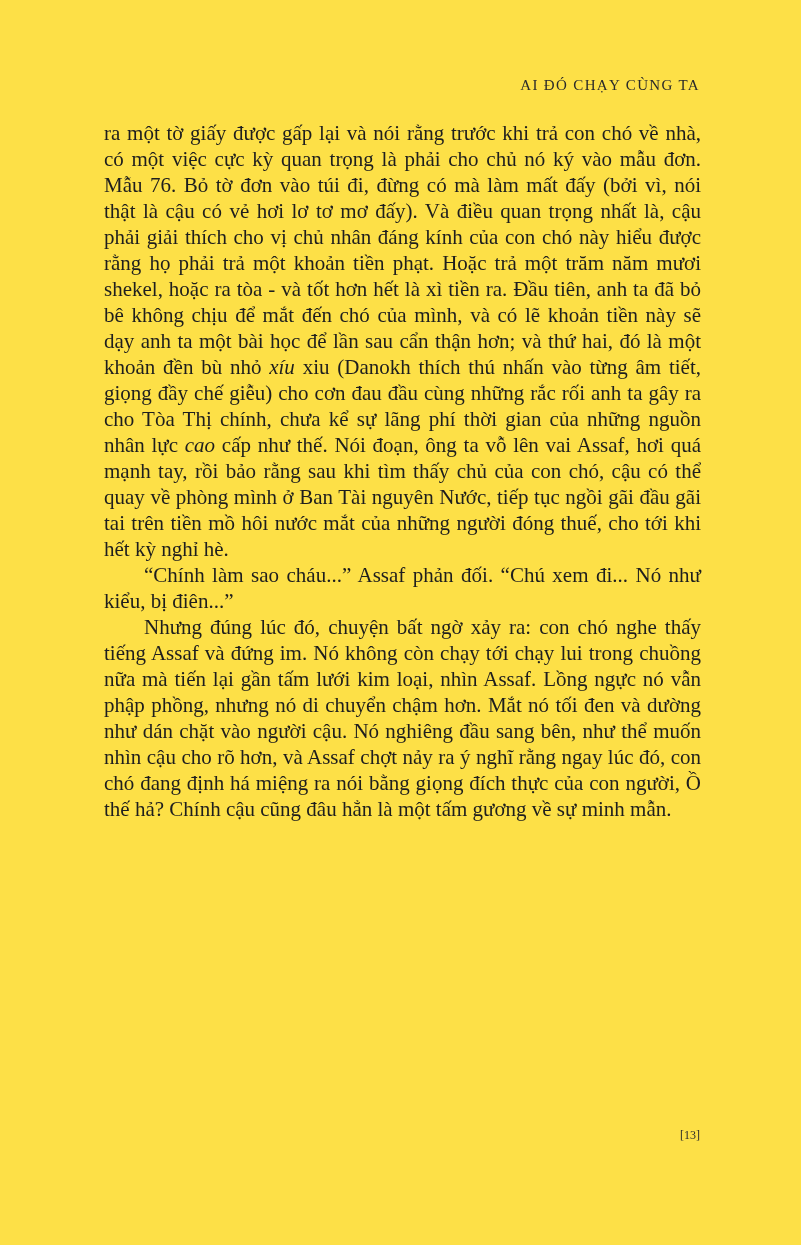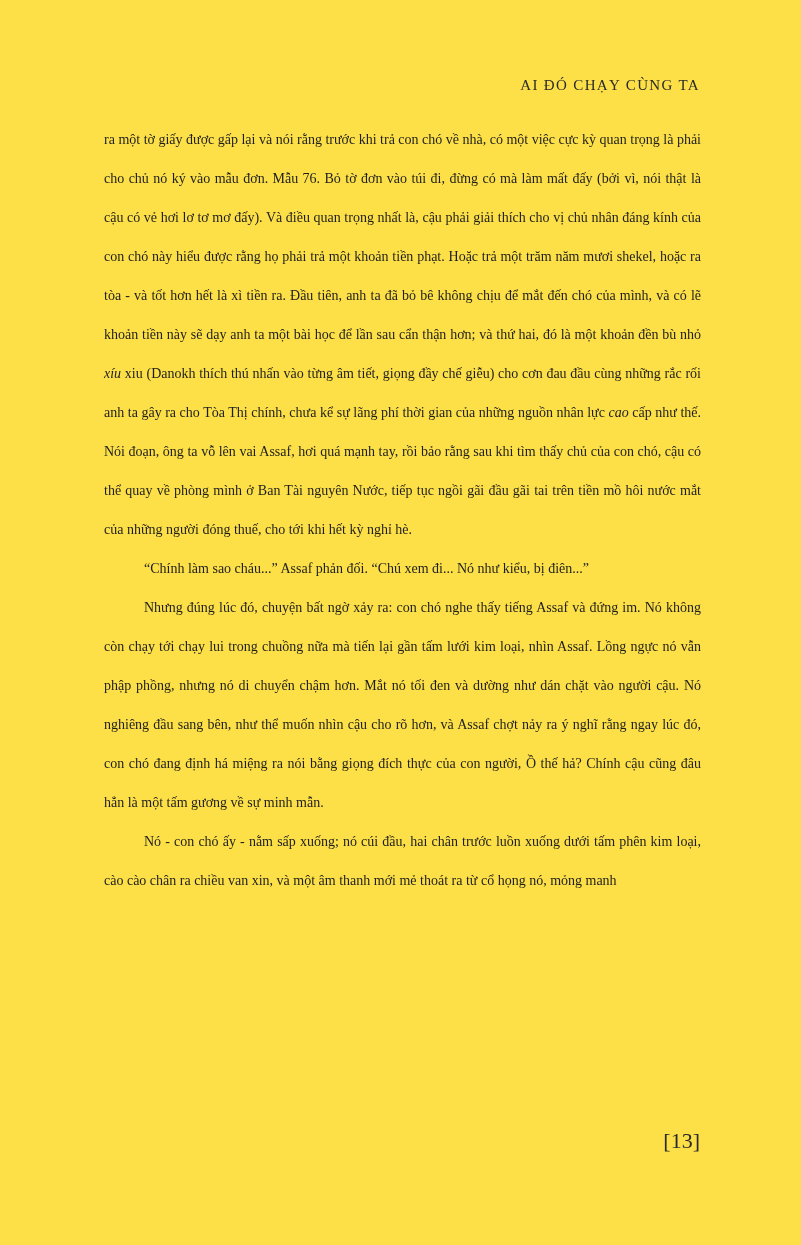--- a/index.html
+++ b/index.html
@@ -28,58 +28,57 @@
     letter-spacing: 0.09em;
     color: #2a2a2a;
     white-space: nowrap;
   }
   .body-text {
     position: absolute;
     top: 120px;
     left: 104px;
     width: 597px;
     text-align: justify;
-    font-size: 14px;
-    line-height: 39px;
+    font-size: 21px;
+    line-height: 26px;
     color: #1e1e1e;
   }
   .body-text p {
     margin: 0;
     padding: 0;
   }
   .body-text p.indent {
     text-indent: 40px;
   }
   .body-text em {
     font-style: italic;
   }
   .page-number {
     position: absolute;
     top: 1128px;
     left: 104px;
     right: 101px;
     text-align: right;
-    font-size: 22px;
+    font-size: 12px;
     color: #2a2a2a;
   }
 </style>
 </head>
 <body>
 
 <div class="page">
 
   <div class="running-head">AI ĐÓ CHẠY CÙNG TA</div>
 
   <div class="body-text">
 
     <p class="para"><span>ra một tờ giấy được gấp lại và nói rằng trước khi trả con chó về nhà, có một việc cực kỳ quan trọng là phải cho chủ nó ký vào mẫu đơn. Mẫu 76. Bỏ tờ đơn vào túi đi, đừng có mà làm mất đấy (bởi vì, nói thật là cậu có vẻ hơi lơ tơ mơ đấy). Và điều quan trọng nhất là, cậu phải giải thích cho vị chủ nhân đáng kính của con chó này hiểu được rằng họ phải trả một khoản tiền phạt. Hoặc trả một trăm năm mươi shekel, hoặc ra tòa - và tốt hơn hết là xì tiền ra. Đầu tiên, anh ta đã bỏ bê không chịu để mắt đến chó của mình, và có lẽ khoản tiền này sẽ dạy anh ta một bài học để lần sau cẩn thận hơn; và thứ hai, đó là một khoản đền bù nhỏ </span><em>xíu</em><span> xiu (Danokh thích thú nhấn vào từng âm tiết, giọng đầy chế giễu) cho cơn đau đầu cùng những rắc rối anh ta gây ra cho Tòa Thị chính, chưa kể sự lãng phí thời gian của những nguồn nhân lực </span><em>cao</em><span> cấp như thế. Nói đoạn, ông ta vỗ lên vai Assaf, hơi quá mạnh tay, rồi bảo rằng sau khi tìm thấy chủ của con chó, cậu có thể quay về phòng mình ở Ban Tài nguyên Nước, tiếp tục ngồi gãi đầu gãi tai trên tiền mồ hôi nước mắt của những người đóng thuế, cho tới khi hết kỳ nghỉ hè.</span></p>
 
     <p class="para indent"><span>“Chính làm sao cháu...” Assaf phản đối. “Chú xem đi... Nó như kiểu, bị điên...”</span></p>
 
     <p class="para indent"><span>Nhưng đúng lúc đó, chuyện bất ngờ xảy ra: con chó nghe thấy tiếng Assaf và đứng im. Nó không còn chạy tới chạy lui trong chuồng nữa mà tiến lại gần tấm lưới kim loại, nhìn Assaf. Lồng ngực nó vẫn phập phồng, nhưng nó di chuyển chậm hơn. Mắt nó tối đen và dường như dán chặt vào người cậu. Nó nghiêng đầu sang bên, như thể muốn nhìn cậu cho rõ hơn, và Assaf chợt nảy ra ý nghĩ rằng ngay lúc đó, con chó đang định há miệng ra nói bằng giọng đích thực của con người, Ồ thế hả? Chính cậu cũng đâu hẳn là một tấm gương về sự minh mẫn.</span></p>
 
-    <p class="para indent"><span>Nó - con chó ấy - nằm sấp xuống; nó cúi đầu, hai chân trước luồn xuống dưới tấm phên kim loại, cào cào chân ra chiều van xin, và một âm thanh mới mẻ thoát ra từ cổ họng nó, mỏng manh</span></p>
 
   </div>
 
   <div class="page-number">[13]</div>
 
 </div>
 
 </body></html>

